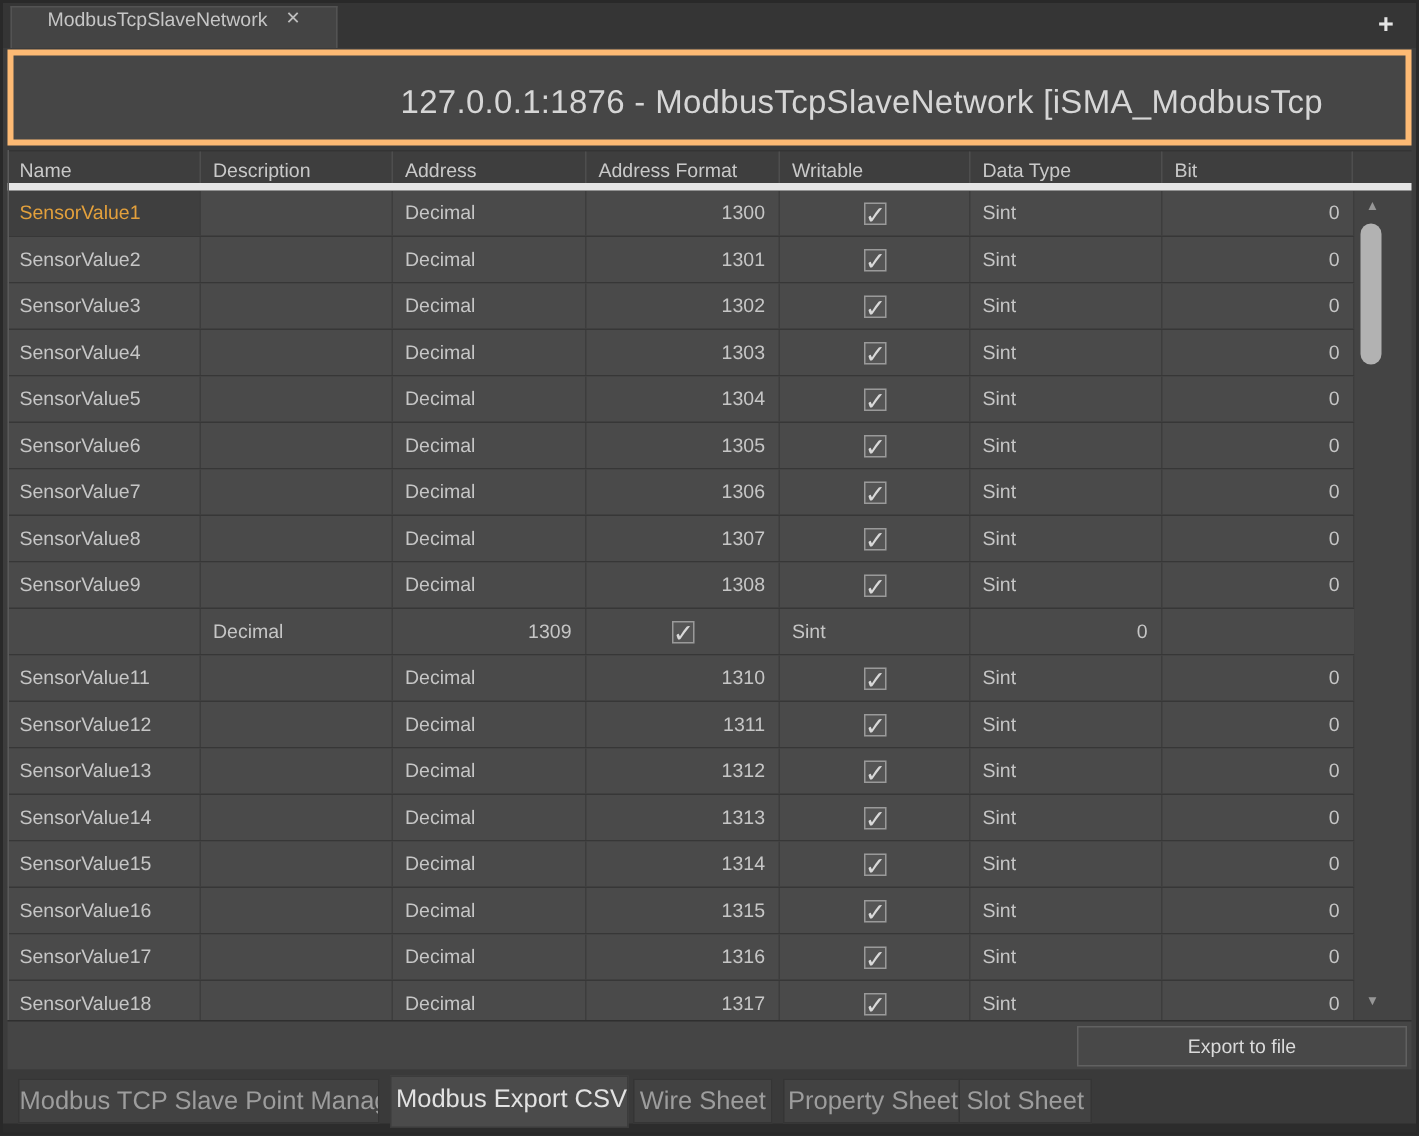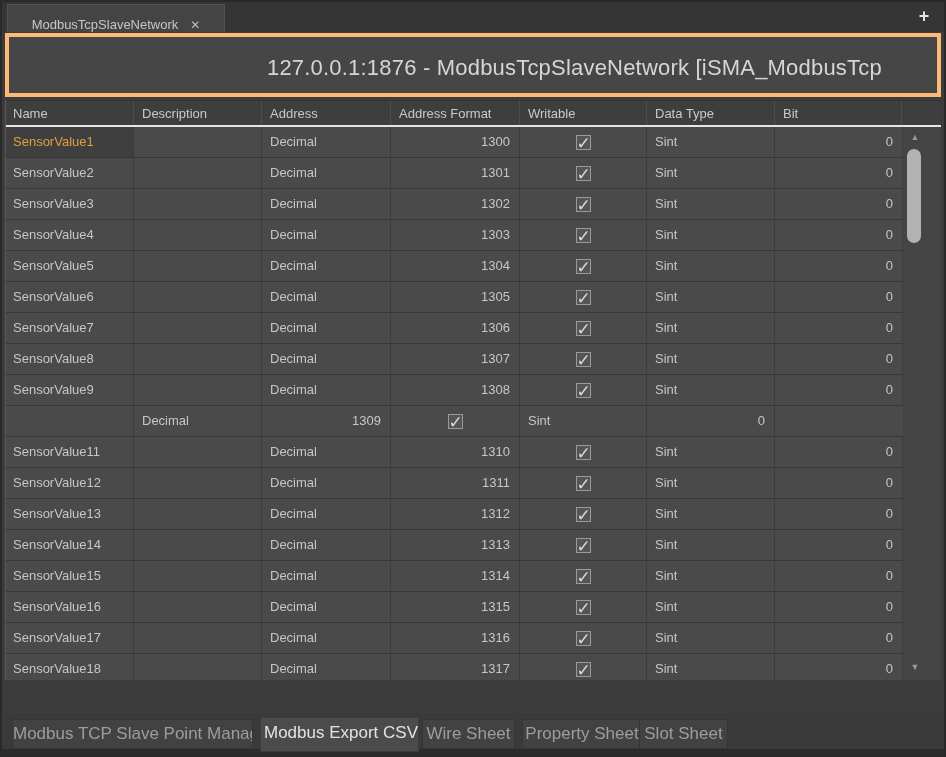--- a/index.html
+++ b/index.html
@@ -9,21 +9,21 @@
     font-family:"Liberation Sans","DejaVu Sans",sans-serif;
     -webkit-font-smoothing:antialiased;
   }
   .frame{position:absolute;inset:0;border:2px solid #292929;z-index:80;pointer-events:none;}
 
   
   .tabbar{position:absolute;left:0;top:0;width:100%;height:32px;background:#353535;}
   .top-tab{
     position:absolute;left:7px;top:4px;width:218px;height:28px;
     background:#444444;border:1px solid #535353;border-bottom:none;
-    box-sizing:border-box;display:flex;align-items:flex-end;justify-content:center;gap:12px;
+    box-sizing:border-box;display:flex;align-items:flex-start;justify-content:center;gap:12px;
     color:#c6c6c6;font-size:13px;cursor:default;
   }
   .tab-close{color:#bdbdbd;font-size:12px;font-weight:bold;cursor:pointer;}
   .add-tab{
     position:absolute;right:12px;top:5px;width:20px;height:22px;
     color:#e4e4e4;font-size:18px;font-weight:bold;text-align:center;line-height:22px;cursor:pointer;
   }
 
   
   .titlebar{
@@ -32,21 +32,21 @@
     overflow:hidden;white-space:nowrap;
   }
   .titlebar .title{
     display:inline-block;padding-left:258px;line-height:62px;
     font-size:22px;color:#d6d6d6;letter-spacing:.2px;
   }
 
   
   .thead{
     position:absolute;left:5px;top:100px;width:936px;height:27px;box-sizing:border-box;
-    background:#3e3e3e;border-top:1px solid #343434;border-bottom:2px solid #e5e5e5;
+    background:#3e3e3e;border-top:1px solid #343434;border-bottom:5px solid #e5e5e5;
     display:grid;grid-template-columns:129px 128px 129px 129px 127px 128px 127px 1fr;
     z-index:5;
   }
   .hcell{
     border-right:1px solid #4e4e4e;color:#c9c9c9;font-size:13px;
     line-height:25px;padding-left:8px;overflow:hidden;cursor:default;
   }
   .hcell:last-child{border-right:none;}
 
   
@@ -380,20 +380,23 @@
     <div class="tcell num">0</div>
   </div>
     </div>
 
   <div class="scrollzone">
     <div class="scroll-up">▲</div>
     <div class="scroll-thumb"></div>
     <div class="scroll-down">▼</div>
   </div>
 
+  <div class="footer">
+    <div class="export-btn">Export to file</div>
+  </div>
 
   <div class="bottombar">
     <div class="bottom-strip"></div>
   <div class="btab" style="left: 12px; width: 241px;">Modbus TCP Slave Point Manager</div>
       <div class="btab active" style="left: 260px; width: 159px;">Modbus Export CSV</div>
       <div class="btab" style="left: 422px; width: 93px;">Wire Sheet</div>
       <div class="btab" style="left: 522px; width: 120px;">Property Sheet</div>
       <div class="btab" style="left: 639px; width: 89px;">Slot Sheet</div>
     </div>
 </div>

